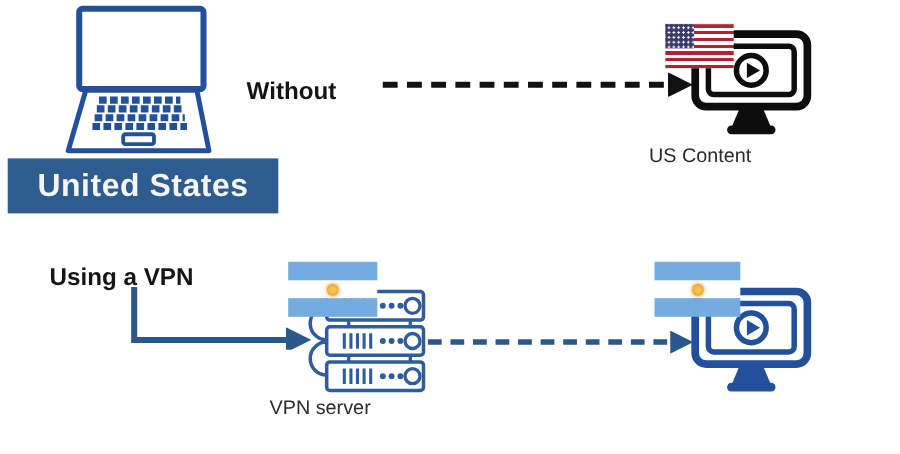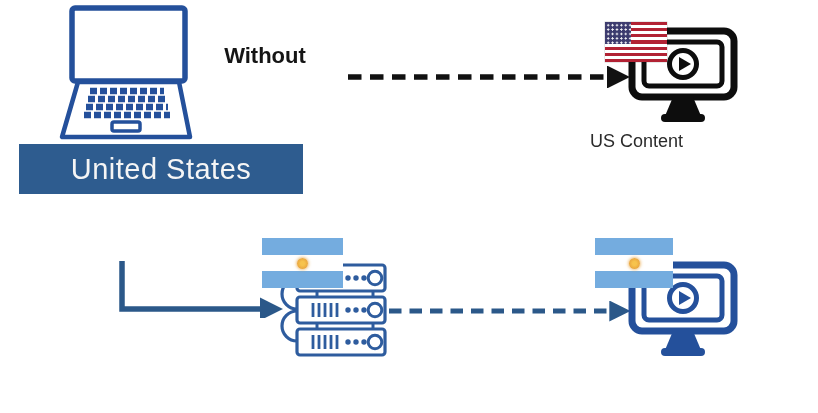--- a/index.html
+++ b/index.html
@@ -3,21 +3,21 @@
 <meta charset="utf-8">
 <style>
   html,body { margin:0; padding:0; background:#ffffff; }
   .canvas {
     position:relative; width:818px; height:413px; background:#ffffff;
     font-family:"Liberation Sans", sans-serif; overflow:hidden;
   }
   .abs { position:absolute; }
 
   
-  .bold-label { font-weight:bold; font-size:22px; line-height:27px; color:var(--label_text); }
+  .bold-label { font-weight:bold; font-size:22px; line-height:27px; color:var(--label_text);margin-top:27px; }
   .caption    { font-size:18px; color:var(--caption_text); text-align:left; white-space:nowrap; }
   .banner {
     background:var(--banner_blue); color:var(--banner_text);
     font-size:29px; letter-spacing:0.5px;
     display:flex; align-items:center; justify-content:center;
   }
 
   
   .monitor-us { color:var(--monitor_black); }
   .monitor-ar { color:var(--icon_blue); }
@@ -61,21 +61,21 @@
     <path d="M5,133 L133,133 L122,78 L21,78 Z" fill="#ffffff" stroke="currentColor" stroke-width="4.5" stroke-linejoin="round"></path>
     <g stroke="currentColor" stroke-width="6.5" stroke-dasharray="7 3">
       <line x1="33" y1="87" x2="107" y2="87"></line>
       <line x1="31" y1="95" x2="109" y2="95"></line>
       <line x1="29" y1="103" x2="111" y2="103"></line>
       <line x1="27" y1="111" x2="113" y2="111"></line>
     </g>
     <rect x="55" y="118" width="28" height="9" rx="2" fill="#ffffff" stroke="currentColor" stroke-width="3.5"></rect>
   </svg>
 
-  <div class="abs banner z3" style="left:19px; top:144px; width:284px; height:50px;">
+  <div class="abs banner z3" style="left:7px; top:144px; width:246px; height:50px;font-weight:bold;">
     <span>United States</span>
   </div>
 
   <div class="abs bold-label z3" style="left:200px; top:42px; width:130px; text-align:center;">
     <span style="display:block">Without</span>
   </div>
 
   <svg class="abs z1" style="left:345px; top:66px;" width="292" height="22" viewBox="0 0 292 22">
     <defs>
       <marker id="m-black" viewBox="0 0 10 10" refX="7" refY="5" markerWidth="4.2" markerHeight="4.2" orient="auto">
@@ -93,20 +93,21 @@
     <path d="M45,70 L65,70 L73,89 L37,89 Z" fill="currentColor"></path>
     <rect x="33" y="87" width="44" height="8" rx="4" fill="currentColor"></rect>
   </svg>
 
   <div class="abs flag-us z5" style="left:605px; top:22px;">
     <div class="canton"></div>
   </div>
 
   <div class="abs caption z3" style="left:590px; top:131px; width:165px;">US Content</div>
 
+  <div class="abs bold-label z3" style="left:45px; top:211px;">Using a VPN</div>
 
   <svg class="abs z1" style="left:114px; top:258px;" width="182" height="60" viewBox="0 0 182 60">
     <defs>
       <marker id="m-blue-solid" viewBox="0 0 10 10" refX="7" refY="5" markerWidth="4.2" markerHeight="4.2" orient="auto">
         <path d="M0,0 L10,5 L0,10 z" style="fill:var(--arrow_blue)"></path>
       </marker>
     </defs>
     <path d="M8,3 L8,51 L162,51" fill="none" style="stroke:var(--arrow_blue)" stroke-width="5.5" marker-end="url(#m-blue-solid)"></path>
   </svg>
 
@@ -184,15 +185,16 @@
   </svg>
 
   <div class="abs flag-ar z5" style="left:595px; top:238px; width:78px;">
     <div class="stripe-blue"></div>
     <div class="stripe-white">
       <span class="sun"></span>
     </div>
     <div class="stripe-blue"></div>
   </div>
 
+  <div class="abs caption z3" style="left:245px; top:360px; width:160px;">VPN server</div>
 
 
 </div>
 
 </body></html>

